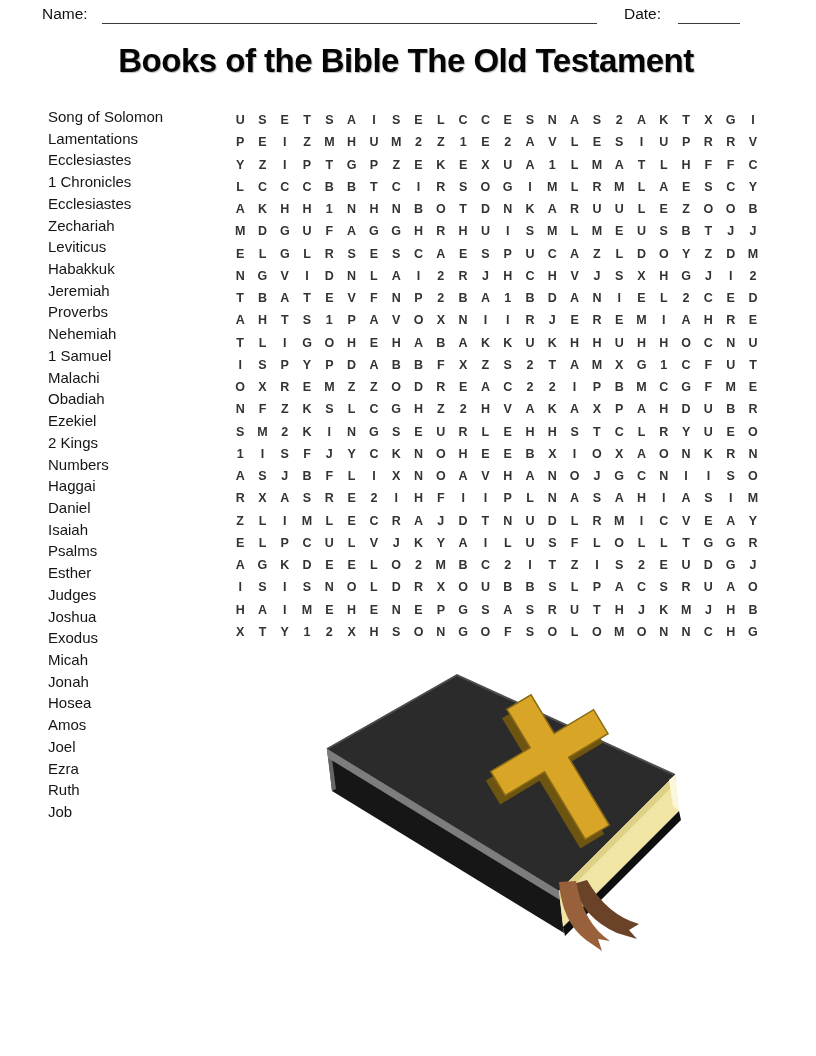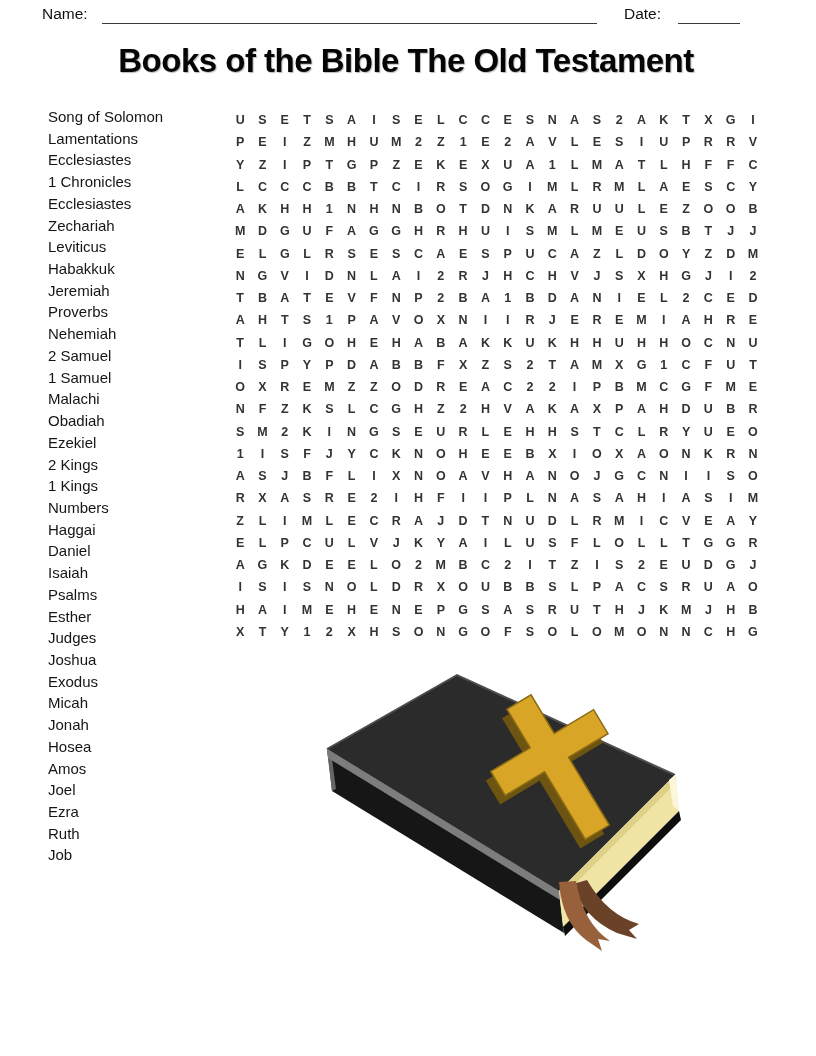--- a/index.html
+++ b/index.html
@@ -51,27 +51,25 @@
     <div class="word">Lamentations</div>
     <div class="word">Ecclesiastes</div>
     <div class="word">1 Chronicles</div>
     <div class="word">Ecclesiastes</div>
     <div class="word">Zechariah</div>
     <div class="word">Leviticus</div>
     <div class="word">Habakkuk</div>
     <div class="word">Jeremiah</div>
     <div class="word">Proverbs</div>
     <div class="word">Nehemiah</div>
-    <div class="word">2 Samuel</div>
     <div class="word">1 Samuel</div>
     <div class="word">Malachi</div>
     <div class="word">Obadiah</div>
     <div class="word">Ezekiel</div>
     <div class="word">2 Kings</div>
-    <div class="word">1 Kings</div>
     <div class="word">Numbers</div>
     <div class="word">Haggai</div>
     <div class="word">Daniel</div>
     <div class="word">Isaiah</div>
     <div class="word">Psalms</div>
     <div class="word">Esther</div>
     <div class="word">Judges</div>
     <div class="word">Joshua</div>
     <div class="word">Exodus</div>
     <div class="word">Micah</div>

